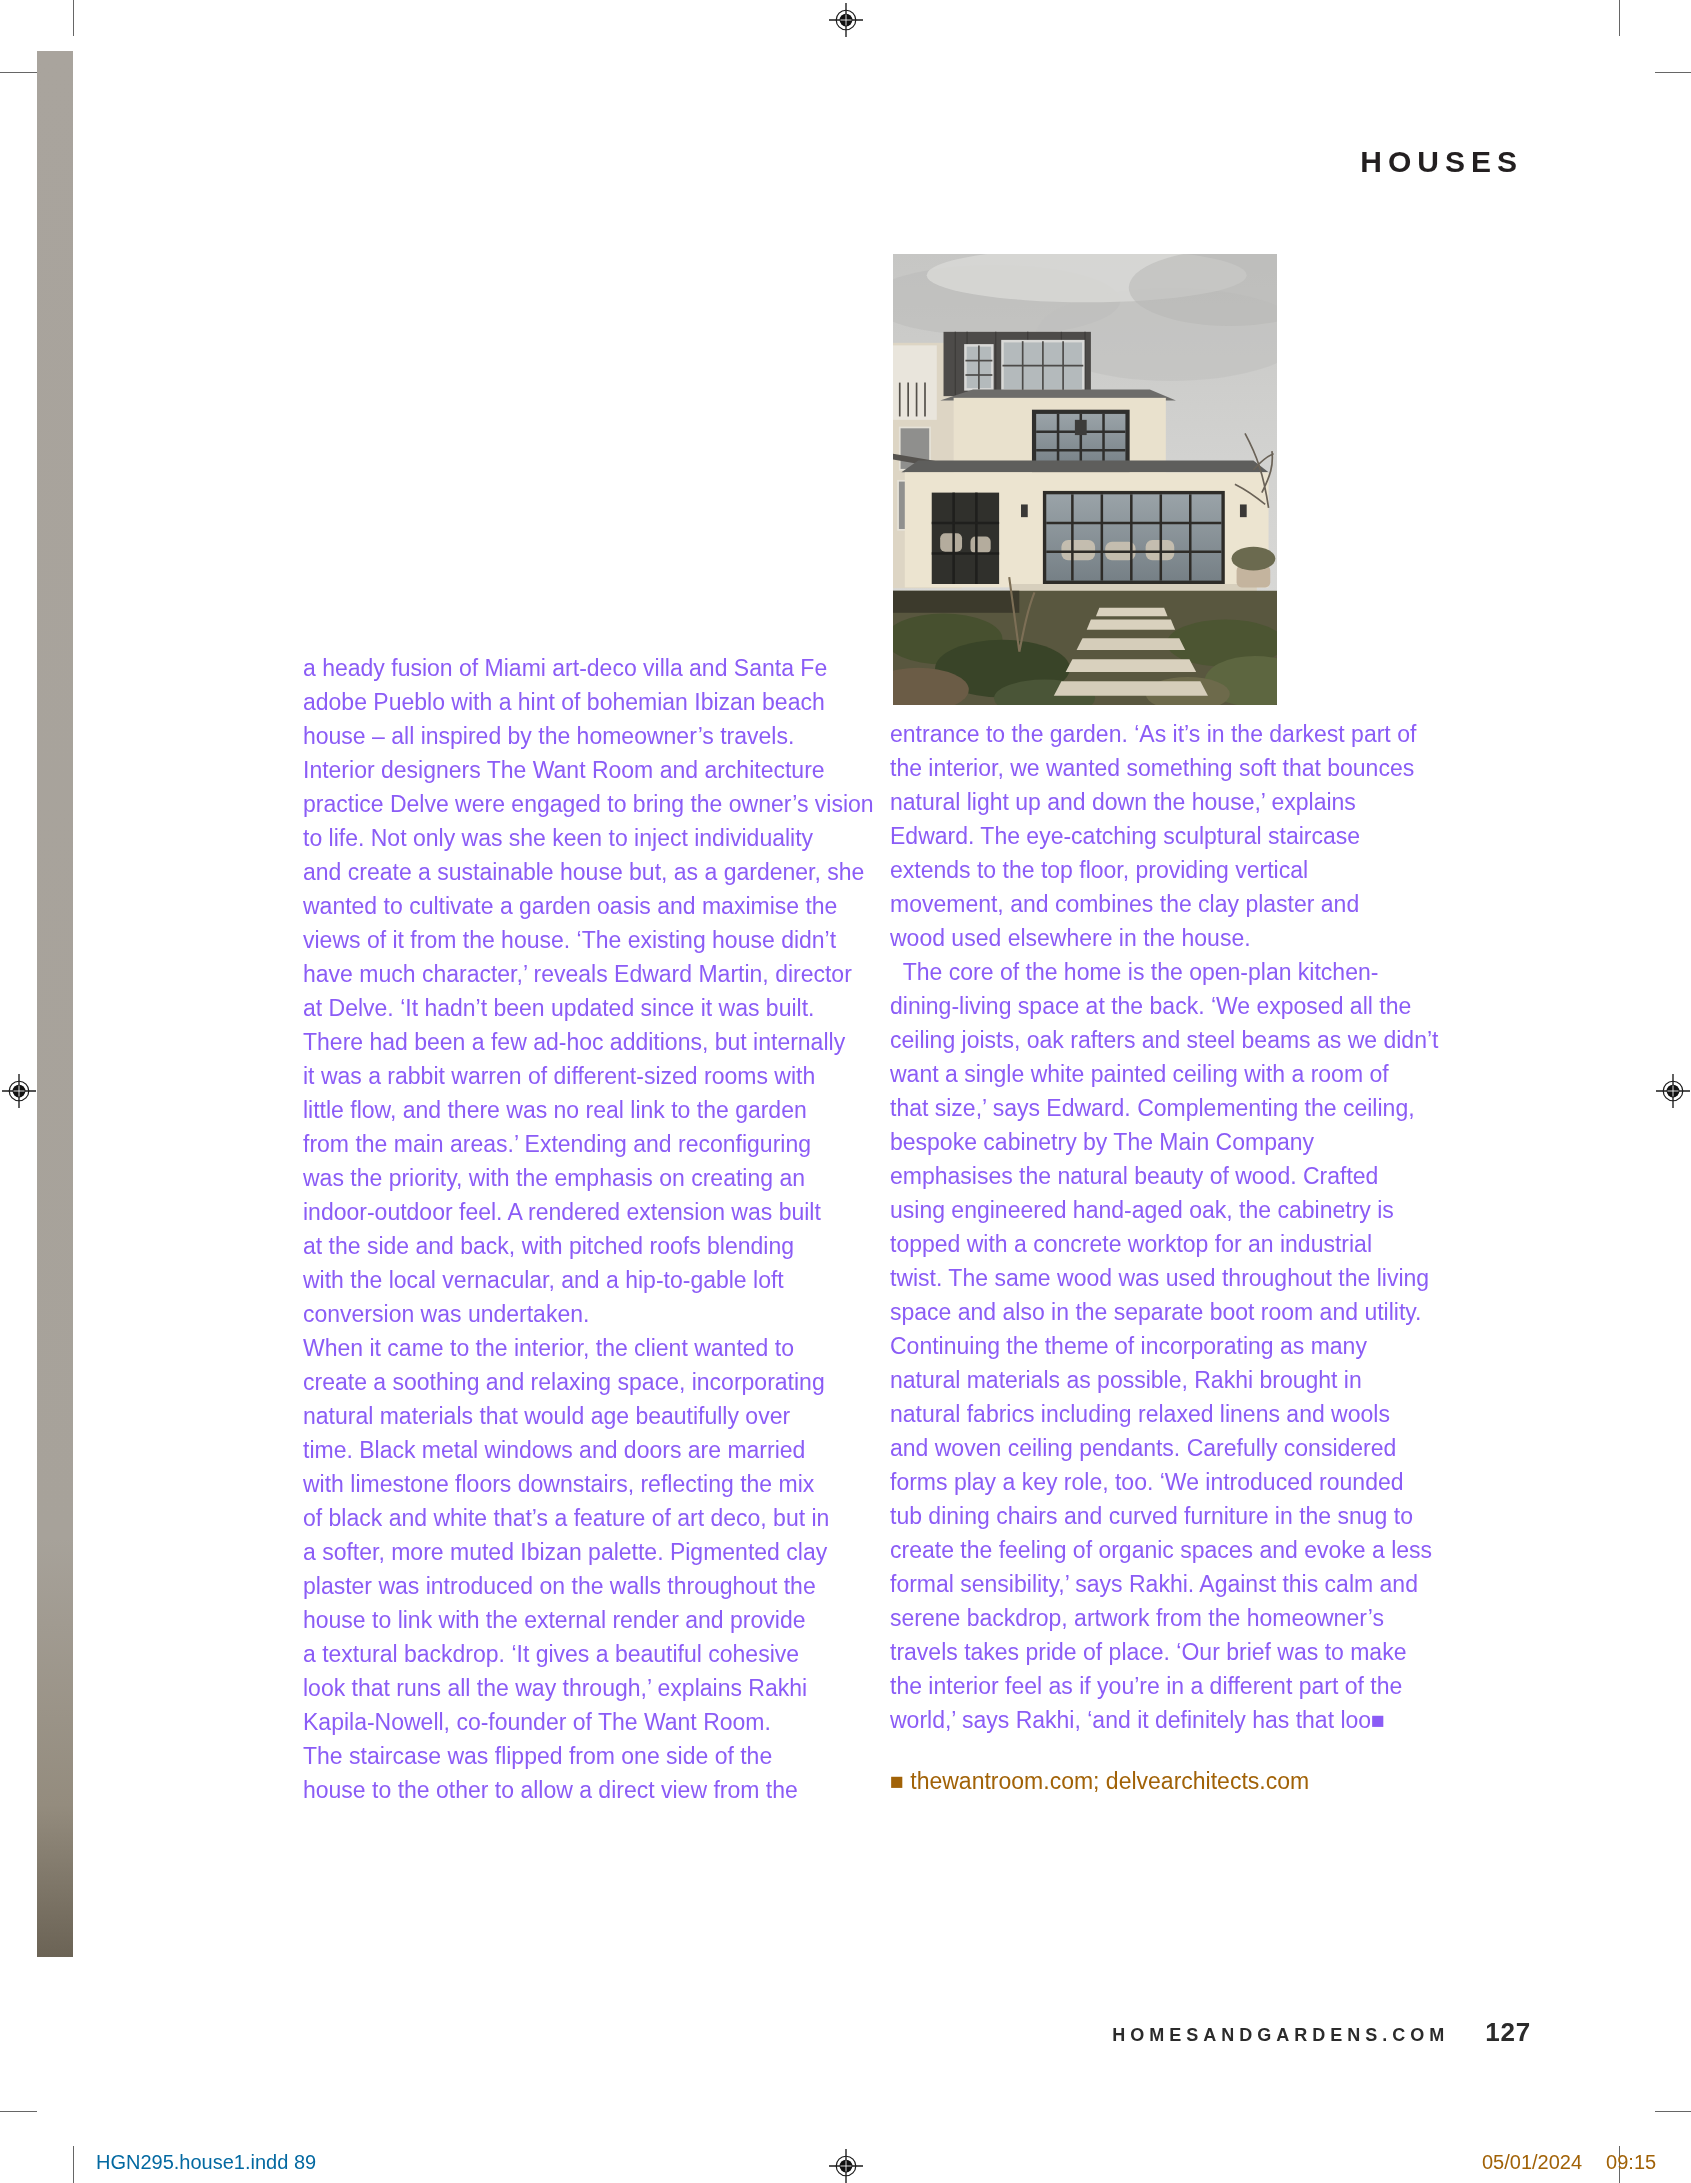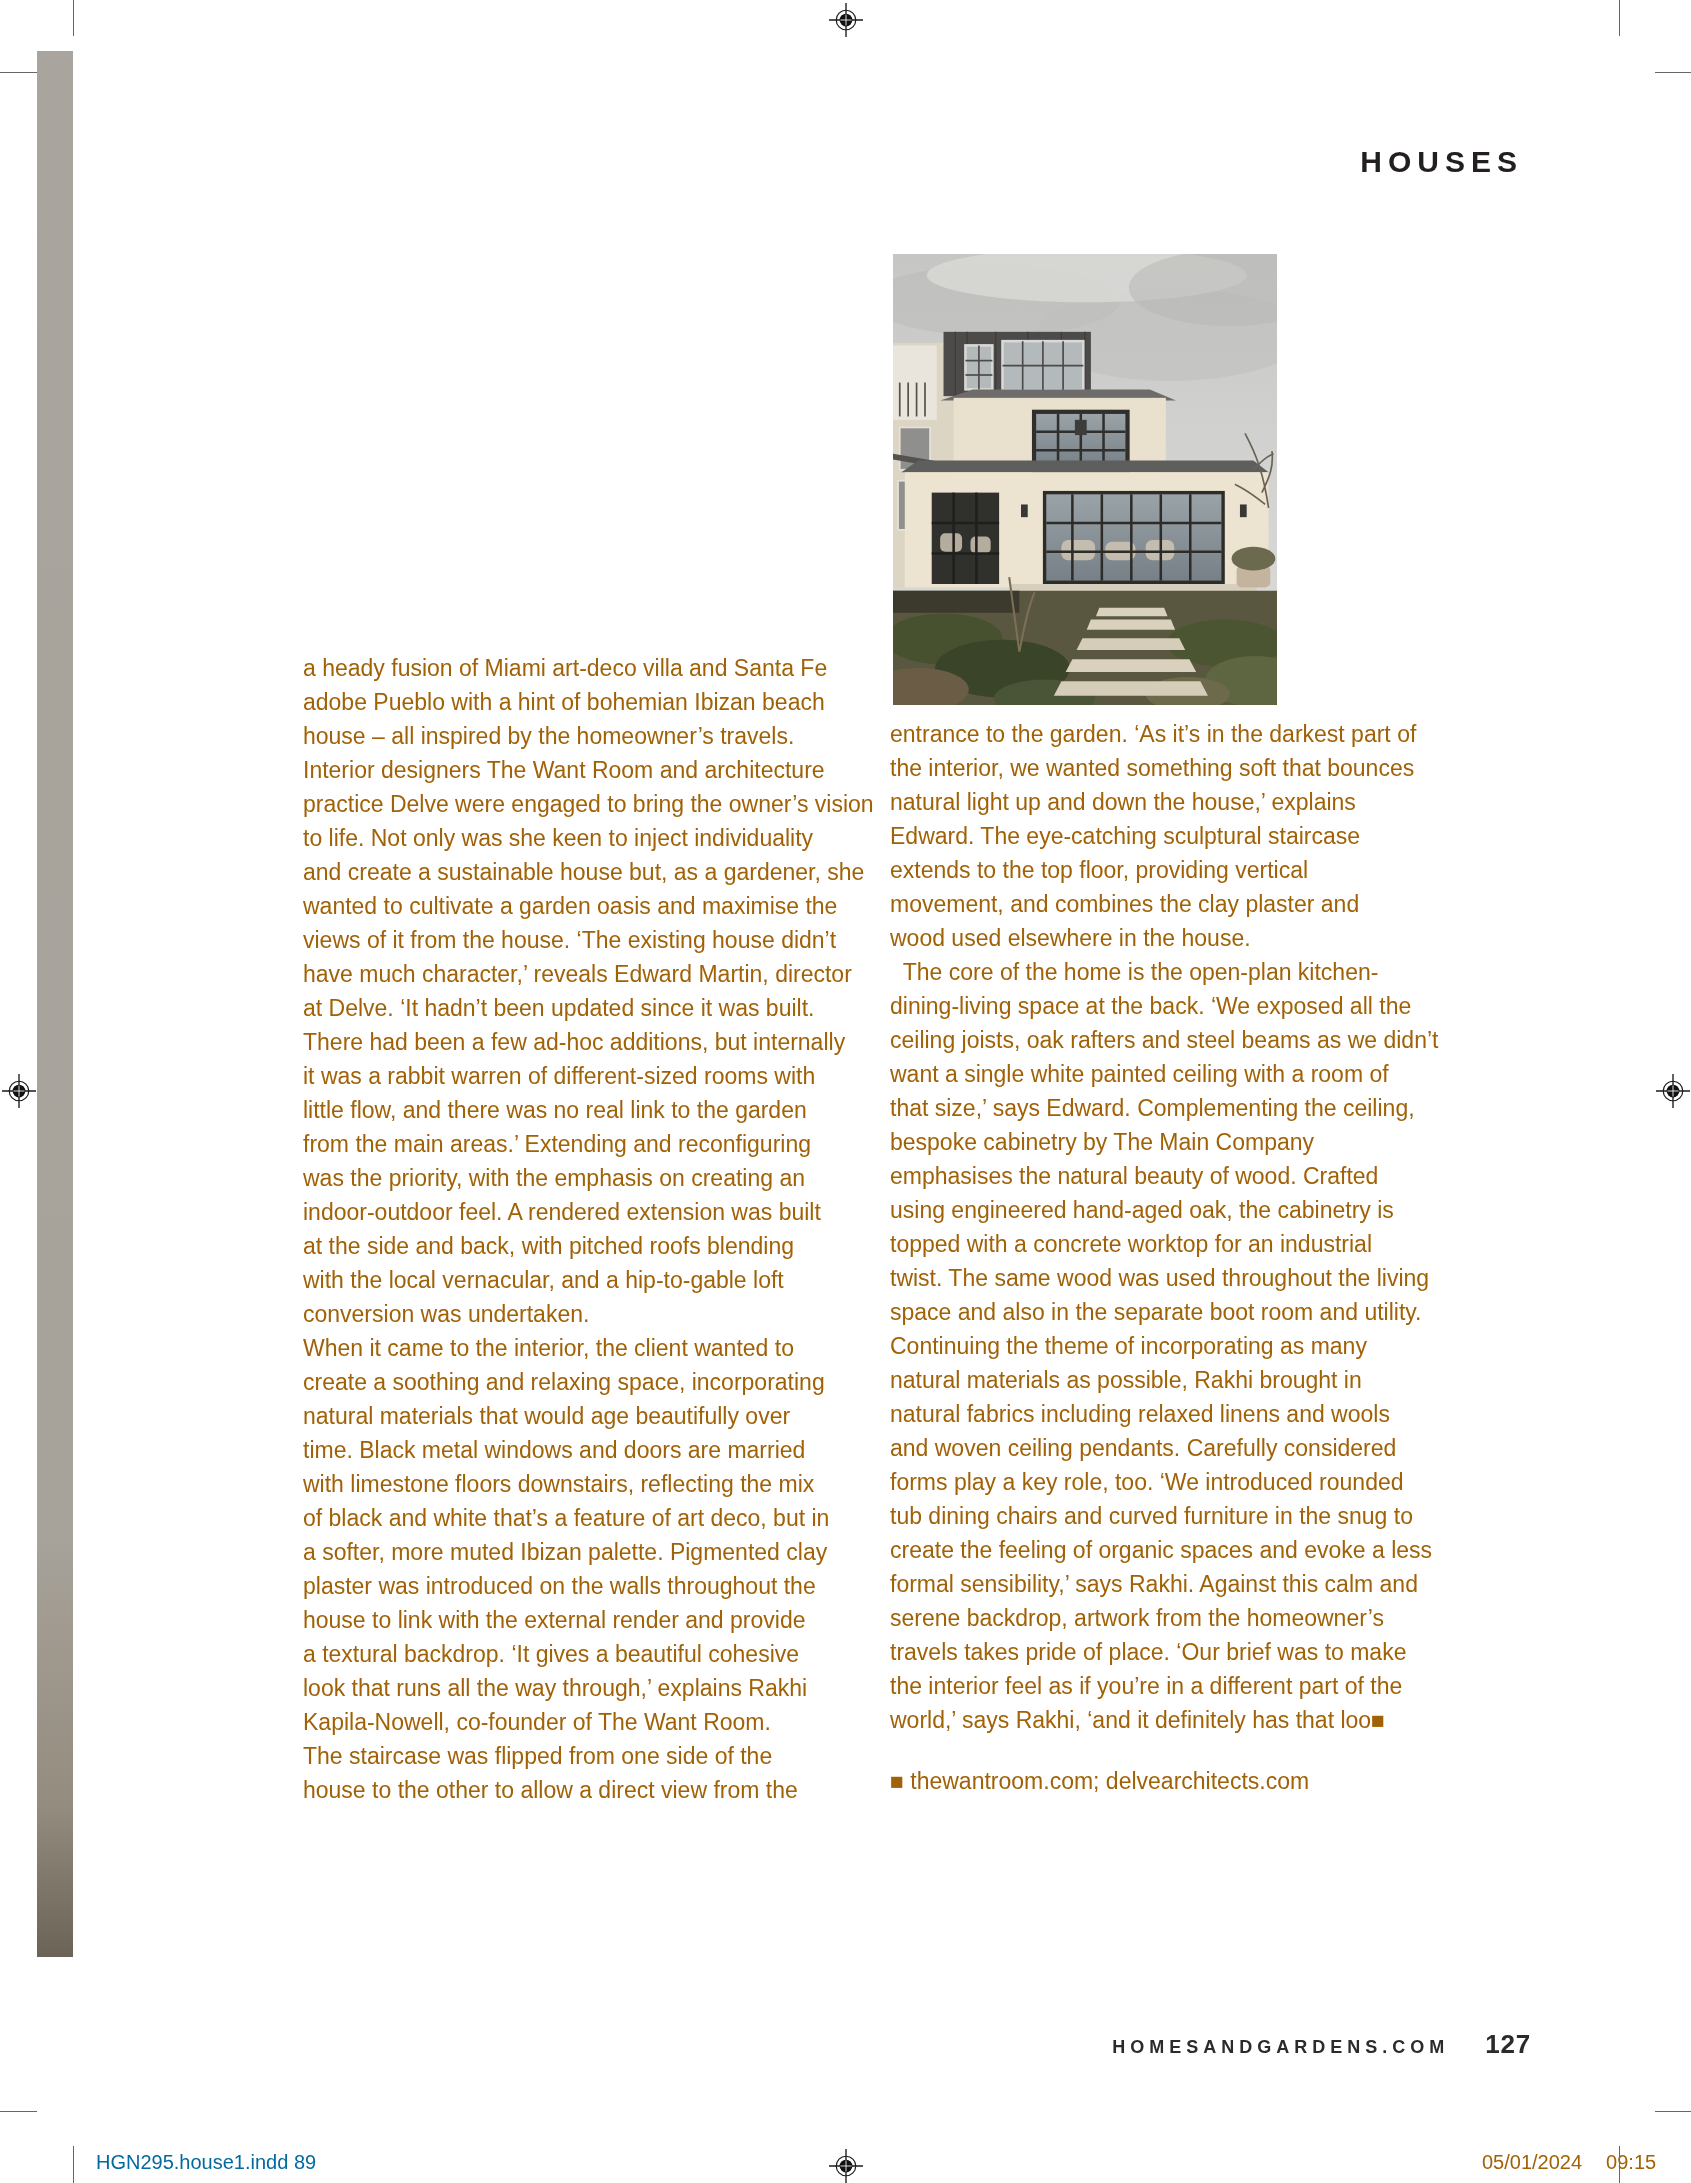--- a/index.html
+++ b/index.html
@@ -35,32 +35,32 @@
     font-size:30px;font-weight:700;letter-spacing:6px;color:#231f20;
   }
   .photo{position:absolute;left:893px;top:254px;width:384px;height:451px;z-index:1;}
   .photo svg{width:100%;height:100%;display:block;}
 
   .intro{
     position:absolute;left:313px;top:407px;z-index:5;
     font-size:24px;color:#454545;white-space:pre;
   }
   .col{
-    position:absolute;font-size:23px;line-height:34px;color:#a16207;
+    position:absolute;font-size:23px;line-height:34px;color:#8b5cf6;
     white-space:pre;z-index:4;
   }
   .col-left{left:303px;top:651px;}
   .col-right{left:890px;top:717px;}
   .links{
     position:absolute;left:890px;top:1768px;
     font-size:23px;color:#a16207;white-space:pre;z-index:4;
   }
   .running-footer{
     position:absolute;top:2017px;right:161px;
-    display:flex;align-items:baseline;gap:36px;color:#2b2b2b;margin-top:12px;
+    display:flex;align-items:baseline;gap:36px;color:#2b2b2b;
   }
   .rf-site{font-size:18px;font-weight:700;letter-spacing:5px;}
   .rf-page{font-size:26px;font-weight:700;letter-spacing:0.8px;}
   .imprint-left{position:absolute;left:96px;top:2151px;font-size:20px;color:#0369a1;white-space:pre;}
   .imprint-right{position:absolute;left:1482px;top:2151px;font-size:20px;color:#a16207;display:flex;gap:24px;white-space:pre;}
 </style>
 </head>
 <body>
 
 <div class="sheet">

